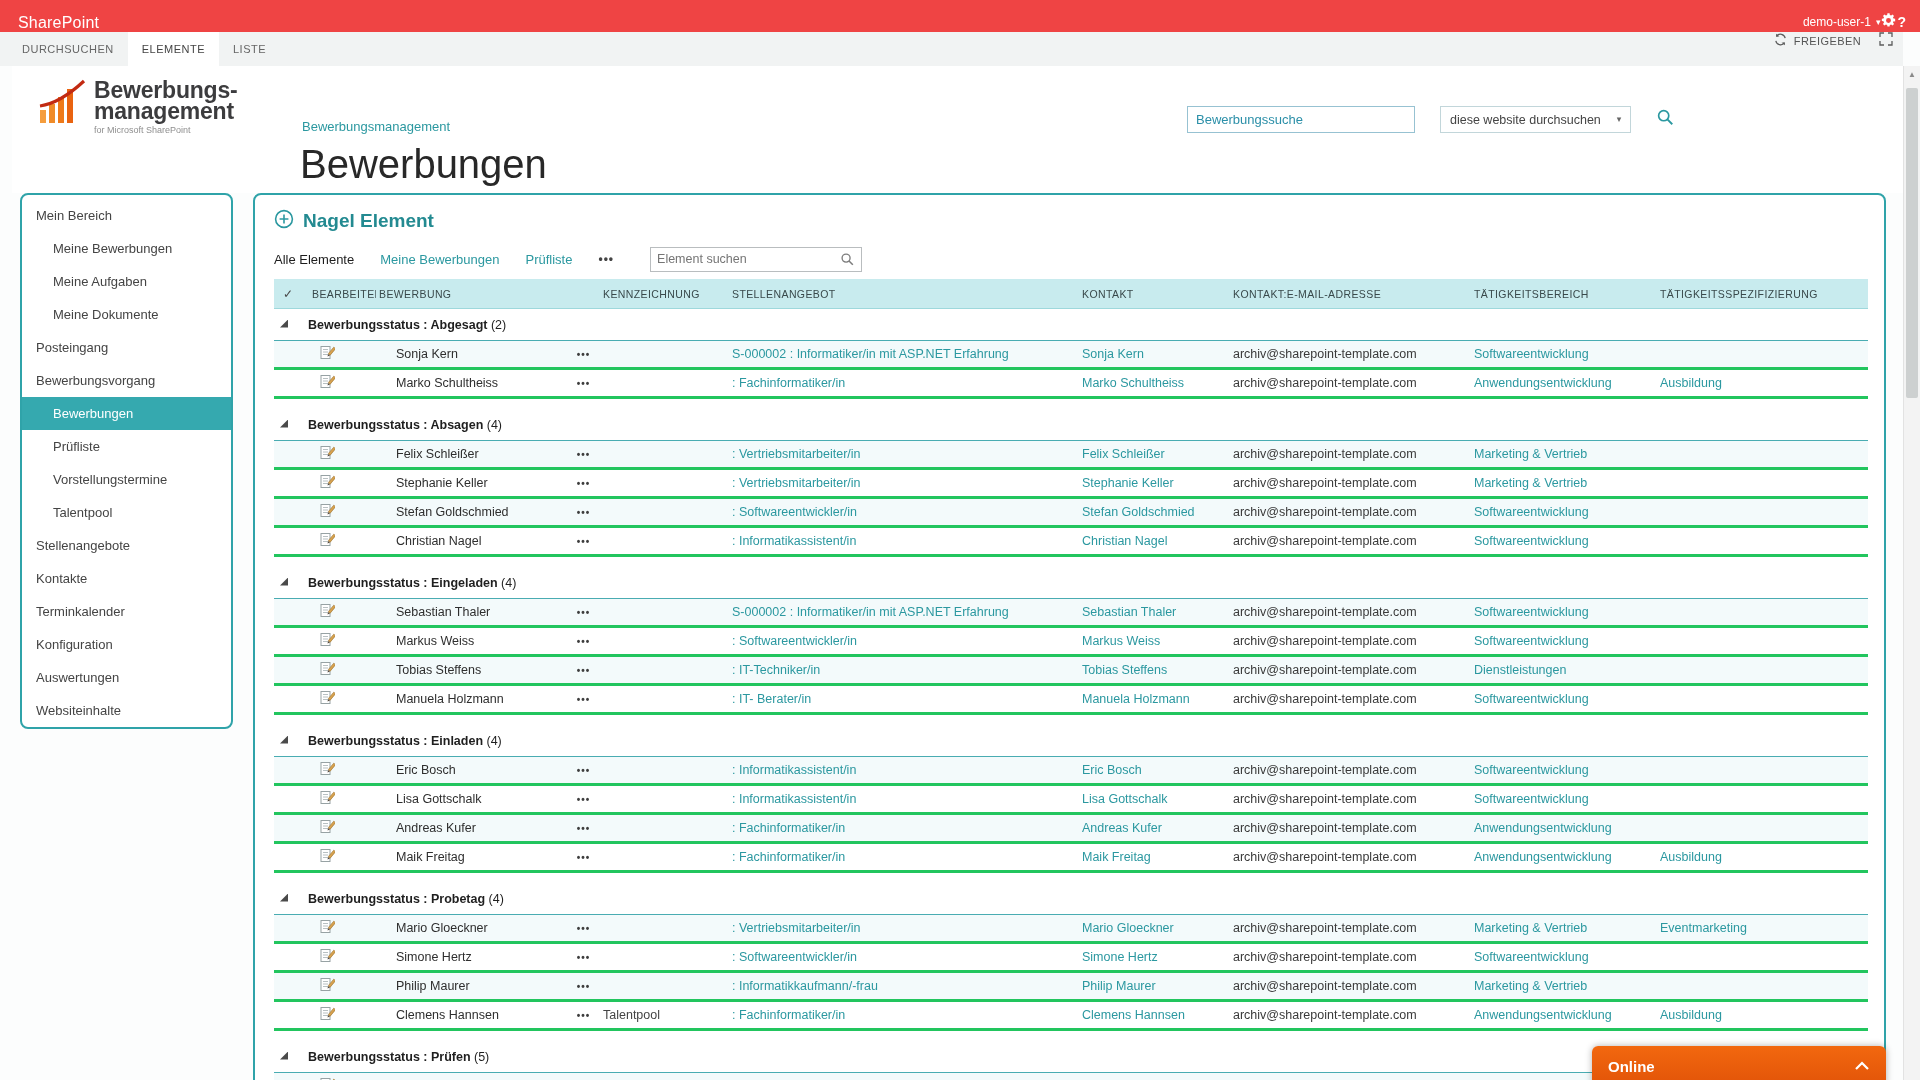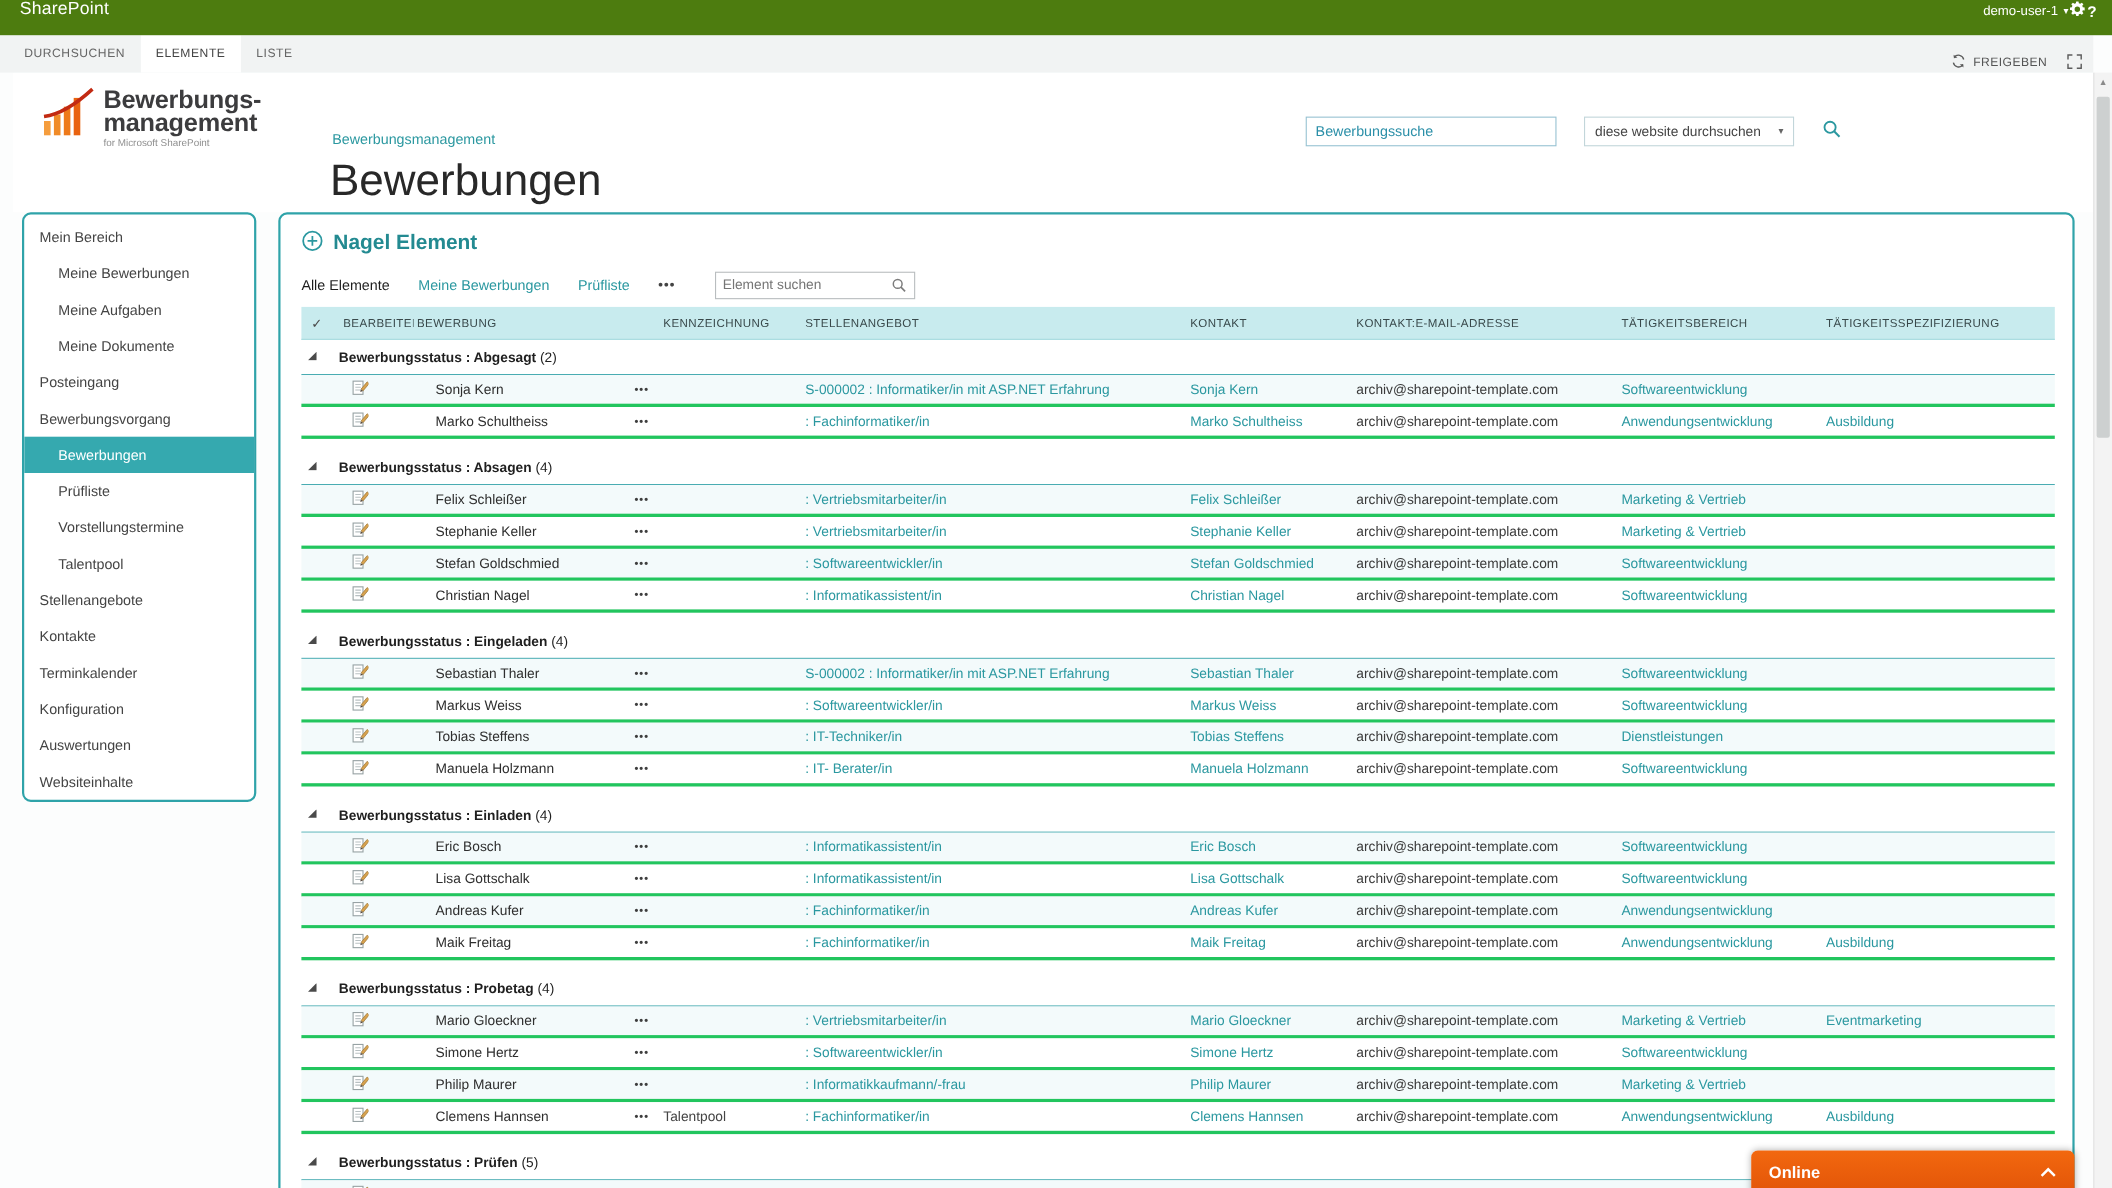--- a/index.html
+++ b/index.html
@@ -1,35 +1,35 @@
 <!DOCTYPE html>
 <html><head>
 <meta charset="utf-8">
 <style>
   *{margin:0;padding:0;box-sizing:border-box}
   html,body{width:1920px;height:1080px;overflow:hidden;background:#fff;
     font-family:"Liberation Sans",sans-serif;}
   .stage{position:relative;width:1920px;height:1080px;background:#fcfdfd;overflow:hidden}
 
   
-  .suite{position:absolute;left:0;top:0;width:1920px;height:32px;background:#4d7c0f;color:#fff;
-    display:flex;align-items:flex-start;z-index:30}
+  .suite{position:absolute;left:0;top:0;width:1920px;height:32px;background:#ef4444;color:#fff;
+    display:flex;align-items:flex-end;z-index:30}
   .brand{margin-left:18px;font-size:16px;font-weight:400;letter-spacing:.2px}
   .suite-right{margin-left:auto;display:flex;align-items:center;gap:0;margin-right:14px;font-size:12px}
   .user{display:flex;align-items:center;gap:5px;cursor:pointer}
   .caret{font-size:9px;line-height:1}
   .help{font-size:14px;font-weight:700;cursor:pointer}
   .iconbtn{display:flex;align-items:center;cursor:pointer}
 
   
   .ribbon{position:absolute;left:0;top:32px;width:1903px;height:34px;background:#f1f3f3;display:flex;z-index:20}
   .rtabs{display:flex;margin-left:8px}
   .rtab{padding:0 14px;font-size:11px;letter-spacing:.5px;color:#666;display:flex;align-items:center;cursor:pointer}
   .rtab.active{background:#fff;color:#444}
-  .ribbon-right{margin-left:auto;display:flex;align-items:flex-end;gap:18px;margin-right:10px;color:#555;font-size:11px}
+  .ribbon-right{margin-left:auto;display:flex;align-items:flex-start;gap:18px;margin-right:10px;color:#555;font-size:11px}
   .share{display:flex;align-items:center;gap:6px;letter-spacing:.4px;cursor:pointer}
 
   
   .hband{position:absolute;left:12px;top:66px;width:1903px;height:127px;background:#fff}
   .logo{position:absolute;left:26px;top:12px;display:flex;align-items:flex-start;gap:4px}
   .logo-text{margin-top:2px}
   .logo-text .l1,.logo-text .l2{font-size:23px;font-weight:700;color:#3c3c3e;line-height:21px;letter-spacing:-.2px}
   .logo-sub{font-size:9px;color:#8f8f8f;margin-top:3px}
   .breadcrumb{position:absolute;left:290px;top:53px;font-size:13px;color:#2b98a0;cursor:pointer}
   .page-title{position:absolute;left:288px;top:76px;font-size:40px;font-weight:300;color:#282828}
@@ -50,21 +50,21 @@
 
   
   .main-box{position:absolute;left:253px;top:193px;width:1633px;height:902px;background:#fff;
     border:2px solid #2fa3a9;border-radius:8px;padding:8px 16px 0 19px;overflow:hidden}
   .new-item{display:flex;align-items:center;gap:9px;height:36px;cursor:pointer;width:max-content}
   .new-item-label{font-size:19px;font-weight:600;color:#238a91}
   .views-row{display:flex;align-items:center;height:40px;gap:26px}
   .vlink{font-size:13px;color:#2b98a0;cursor:pointer}
   .vlink.cur{color:#1d1d1d}
   .views-more{font-size:12px;color:#444;font-weight:700;letter-spacing:1px;cursor:pointer}
-  .item-search{margin-left:10px;display:flex;align-items:center;border:1px solid #b9bdbf;height:25px;width:182px;
+  .item-search{margin-left:10px;display:flex;align-items:center;border:1px solid #b9bdbf;height:25px;width:212px;
     padding:0 6px;gap:16px;background:#fff}
   .item-search input{border:0;outline:0;flex:1;font-size:12.5px;color:#666;font-family:inherit;min-width:0}
   .item-search .magsmall{color:#7c7c7c;display:flex;align-items:center;cursor:pointer}
 
   
   .table{--cols:35px 67px 188px 36px 129px 350px 151px 241px 186px minmax(0,1fr)}
   .theader{display:grid;grid-template-columns:var(--cols);background:#c8ebee;height:30px;align-items:center;
     border-bottom:1px solid #9ed8dc}
   .hc{font-size:10.5px;letter-spacing:.4px;color:#39494b;padding-left:3px;white-space:nowrap;overflow:hidden;cursor:pointer}
   .hc.c-check{padding-left:9px;font-size:12px;color:#4a4a4a}

